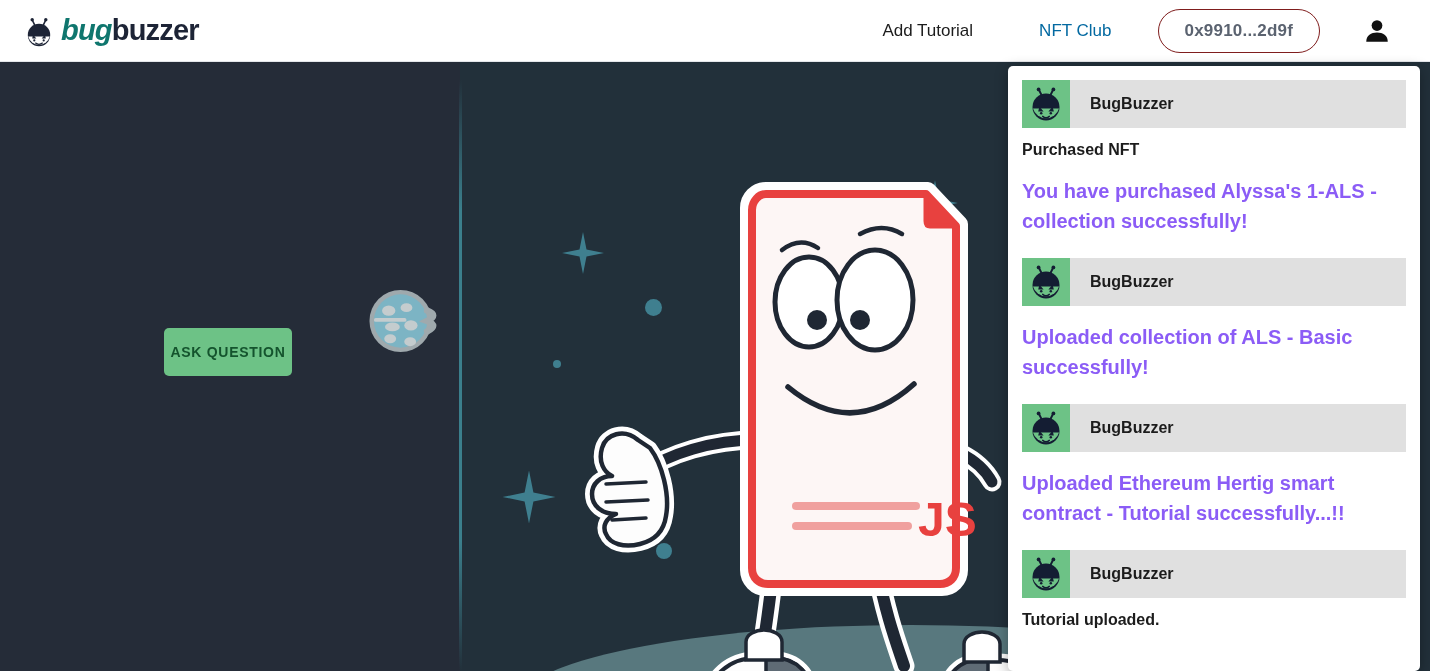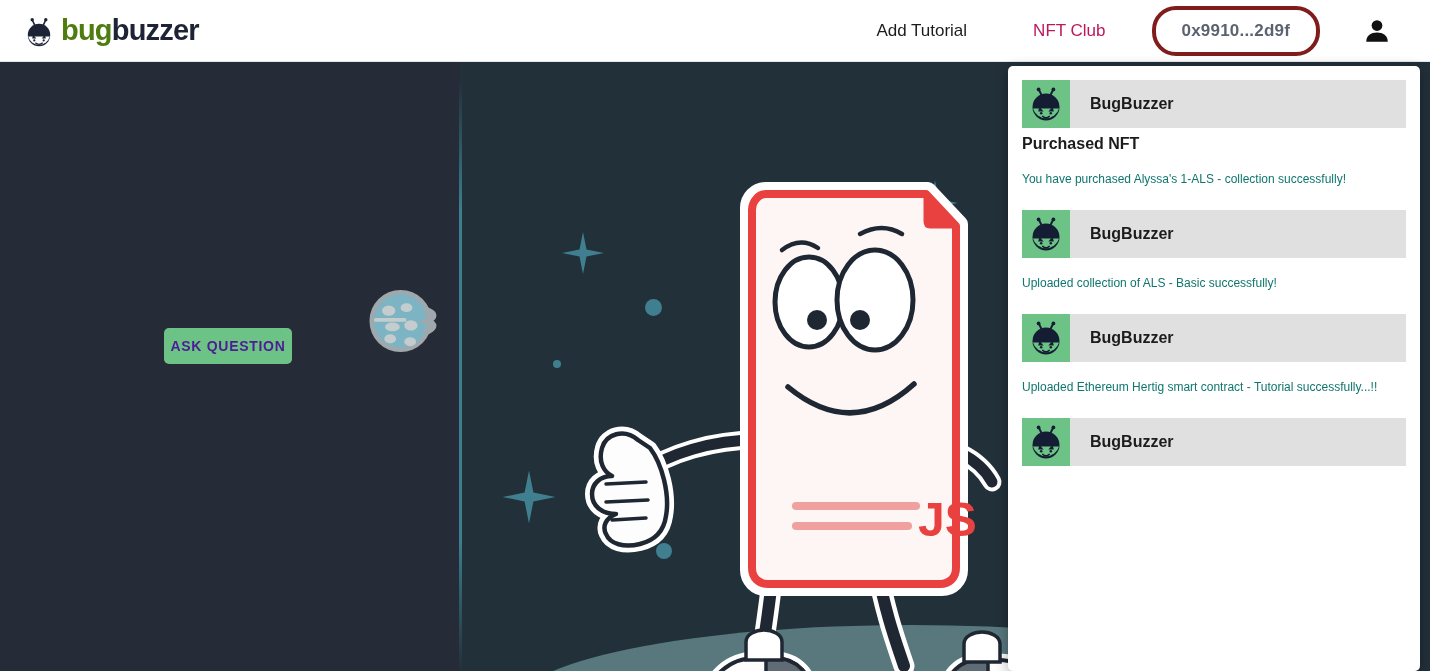--- a/index.html
+++ b/index.html
@@ -40,43 +40,43 @@
     cursor: pointer;
   }
   .brand-mark { width: 30px; height: 32px; display: block; }
   .brand-text {
     font-size: 29px;
     font-weight: bold;
     letter-spacing: -0.8px;
     line-height: 1;
     white-space: nowrap;
   }
-  .brand-bug { color: #4d7c0f; }
+  .brand-bug { color: #0f766e; font-style: italic; }
   .brand-buzzer { color: #1d2436; }
 
   .nav {
     margin-left: auto;
     display: flex;
     align-items: center;
   }
   .nav-link {
     font-size: 17px;
     color: #1c1c1c;
     text-decoration: none;
     padding: 6px 2px;
     white-space: nowrap;
     cursor: pointer;
   }
-  .nav-link.muted { color: #be185d; }
+  .nav-link.muted { color: #0369a1; }
   .nav-gap-1 { width: 62px; }
   .nav-gap-2 { width: 44px; }
   .nav-gap-3 { width: 40px; }
 
   .wallet-pill {
-    border: 4px solid #7f1d1d;
+    border: 1px solid #7f1d1d;
     border-radius: 24px;
     padding: 11px 26px;
     font-size: 17px;
     font-weight: bold;
     color: #5b6370;
     letter-spacing: 0.2px;
     background: #fff;
     white-space: nowrap;
     cursor: pointer;
   }
@@ -129,23 +129,23 @@
 
   .planet {
     position: absolute;
     left: 368px; top: 222px;
     width: 74px; height: 74px;
   }
 
   .ask-btn {
     position: absolute;
     left: 164px; top: 266px;
-    width: 128px; height: 36px;
+    width: 128px; height: 48px;
     background: #6dc286;
-    color: #4c1d95;
+    color: #14532d;
     border: none;
     border-radius: 5px;
     font-family: "Liberation Sans", sans-serif;
     font-size: 14px;
     font-weight: bold;
     letter-spacing: 0.7px;
     cursor: pointer;
     z-index: 5;
   }
 
@@ -192,28 +192,29 @@
   .notif-author {
     font-size: 16px;
     font-weight: bold;
     color: #1c1c1c;
     margin-left: 20px;
   }
   .notif-title {
     font-size: 16px;
     font-weight: bold;
     color: #1c1c1c;
-    margin: 6px 14px 0 14px;
+    margin: 12px 14px 0 14px;
     line-height: 1.25;
   }
   .notif-body {
-    font-size: 12px;
-    color: #0f766e;
+    font-size: 20px;
+    color: #8b5cf6;
     margin: 16px 14px 22px 14px;
     line-height: 1.5;
+    font-weight: bold;
   }
 </style>
 </head>
 <body>
 
 <div id="app">
 
   <div class="header">
 
     <div class="brand">
@@ -413,19 +414,20 @@
             <circle cx="24" cy="27" r="13.5" fill="#141d33"></circle>
             <path d="M11 28.5 A13.5 13.5 0 0 0 37 28.5 Z" fill="#6dc286"></path>
             <path d="M17.4 26.6 L21.6 31.4 L16.2 31.4 Z" fill="#141d33"></path>
             <path d="M30.6 26.6 L26.4 31.4 L31.8 31.4 Z" fill="#141d33"></path>
             <circle cx="19.2" cy="33.3" r="1.25" fill="#141d33"></circle>
             <circle cx="28.8" cy="33.3" r="1.25" fill="#141d33"></circle>
             <path d="M20.7 36.4 Q24 39.2 27.3 36.4" stroke="#141d33" stroke-width="1.5" fill="none" stroke-linecap="round"></path>
           </svg>
           <span class="notif-author">BugBuzzer</span>
         </div>
+        <div class="notif-title">Tutorial uploaded.</div>
         <div class="notif-body"></div>
       </div>
 
     </div>
   </div>
 
 </div>
 
 </body></html>

